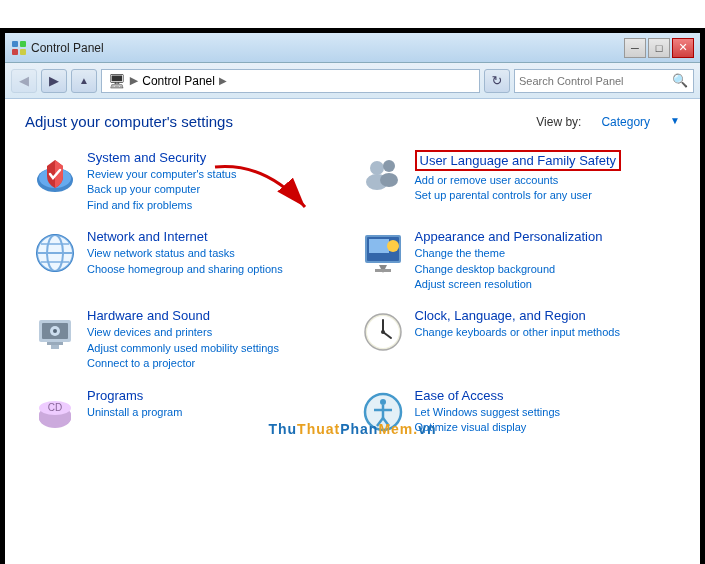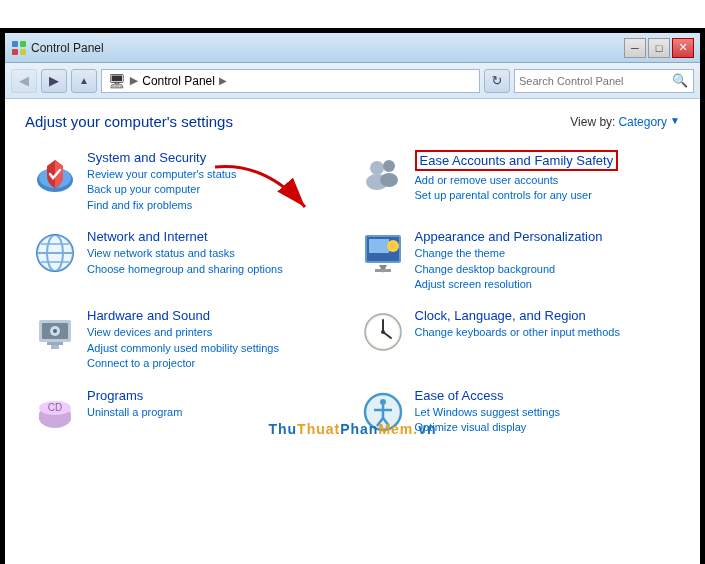--- a/index.html
+++ b/index.html
@@ -199,21 +199,21 @@
 
     .page-title {
       font-size: 15px;
       font-weight: 300;
       color: #003399;
     }
 
     .view-by {
       display: flex;
       align-items: flex-start;
-      gap: 3px;
+      gap: 20px;
       font-size: 12px;
       color: #333;
     }
 
     .view-by-label {
       color: #333;
     }
 
     .view-by-value {
       color: #0066cc;
@@ -400,21 +400,21 @@
       <div class="category-item">
         <div class="cat-icon">
           <svg width="44" height="44" viewBox="0 0 44 44">
             <circle cx="16" cy="16" r="7" fill="#aabbcc"></circle>
             <ellipse cx="16" cy="30" rx="11" ry="8" fill="#aabbcc"></ellipse>
             <circle cx="28" cy="14" r="6" fill="#8899aa"></circle>
             <ellipse cx="28" cy="28" rx="9" ry="7" fill="#8899aa"></ellipse>
           </svg>
         </div>
         <div class="cat-content">
-          <div class="cat-title highlighted">Ease Accounts and Family Safety</div>
+          <div class="cat-title highlighted">User Language and Family Safety</div>
           <a class="cat-link">Add or remove user accounts</a>
           <a class="cat-link">Set up parental controls for any user</a>
         </div>
       </div>
 
       <div class="category-item">
         <div class="cat-icon">
           <svg width="44" height="44" viewBox="0 0 44 44">
             <circle cx="22" cy="22" r="18" fill="none" stroke="#4488cc" stroke-width="2"></circle>
             <ellipse cx="22" cy="22" rx="8" ry="18" fill="none" stroke="#4488cc" stroke-width="2"></ellipse>

